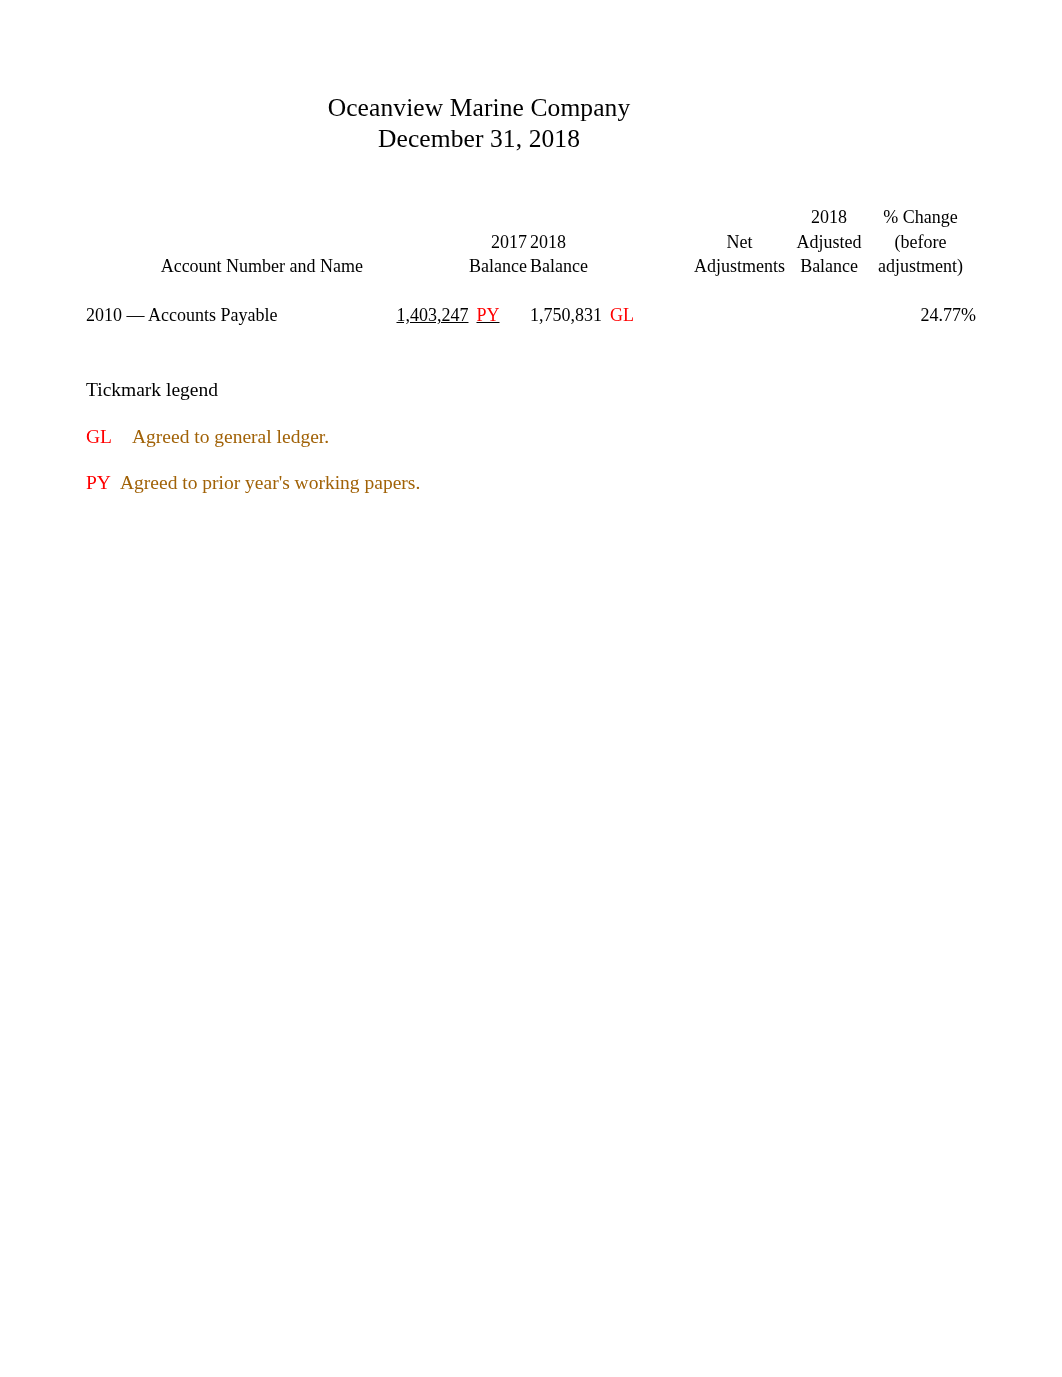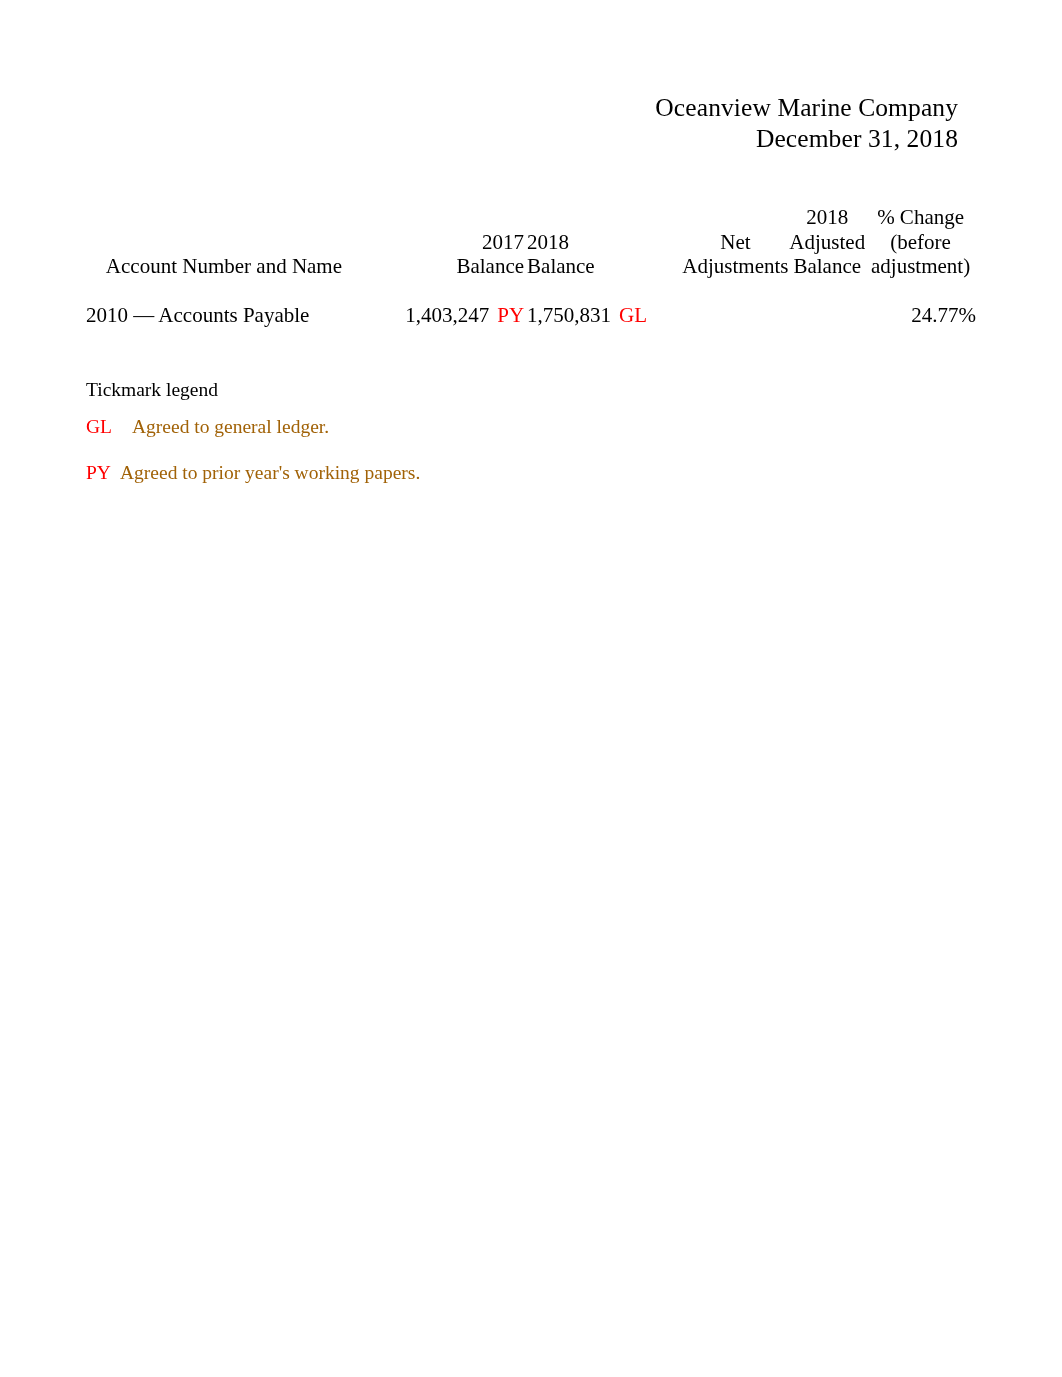--- a/index.html
+++ b/index.html
@@ -20,21 +20,21 @@
     background: #ffffff;
     overflow: hidden;
   }
 
   
   .title-block {
     position: absolute;
     left: 0;
     top: 93px;
     width: 958px;
-    text-align: right;
+    text-align: center;
   }
   .title-line {
     font-size: 25.5px;
     line-height: 30.5px;
     letter-spacing: 0.1px;
     white-space: nowrap;
   }
 
   
   .sheet-table {
@@ -42,63 +42,63 @@
     left: 86px;
     top: 205px;
     width: 890px;
     border-collapse: collapse;
   }
   .sheet-table th,
   .sheet-table td {
     padding: 0;
     border: none;
     font-weight: normal;
-    font-size: 21px;
+    font-size: 18px;
     line-height: 24.7px;
     vertical-align: bottom;
   }
   .sheet-table thead th {
     padding-bottom: 2px;
   }
   .hdr-line { display: block; white-space: nowrap; }
 
-  th.col-account   { width: 280px; text-align: center;   }
+  th.col-account   { width: 280px; text-align: right;   }
   th.col-bal2017   { width: 160px; text-align: right;   padding-left: 6px; }
   th.col-bal2018   { width: 158px; text-align: left;   padding-left: 3px; }
   th.col-netadj    { width: 108px; text-align: center; margin-left: 44px; }
   th.col-adjbal    { width: 72px;  text-align: center; }
   th.col-pctchg    { width: 112px; }
 
   .sheet-table tbody tr.data-row td {
     padding-top: 22px;
     white-space: nowrap;
   }
   td.cell-account { text-align: left; margin-left: 44px; }
-  td.cell-bal2017 { text-align: right; padding-left: 6px; }
+  td.cell-bal2017 { text-align: center; padding-left: 6px; text-decoration: underline; }
   td.cell-bal2018 { text-align: left; padding-left: 3px; }
   td.cell-netadj  { text-align: center; }
   td.cell-adjbal  { text-align: center; }
   td.cell-pctchg  { text-align: right; }
 
   .tick {
     color: #ff0000;
     margin-left: 8px;
   }
 
   
   .legend {
     position: absolute;
     left: 86px;
     top: 378px;
     width: 700px;
   }
   .legend-title {
     font-size: 19.5px;
     line-height: 24px;
-    margin-bottom: 13px;
+    margin-bottom: 23px;
   }
   .legend-row {
     display: flex;
     align-items: baseline;
     font-size: 19.5px;
     line-height: 24px;
     margin-bottom: 22px;
     white-space: nowrap;
   }
   .legend-row:last-child { margin-bottom: 0; }

